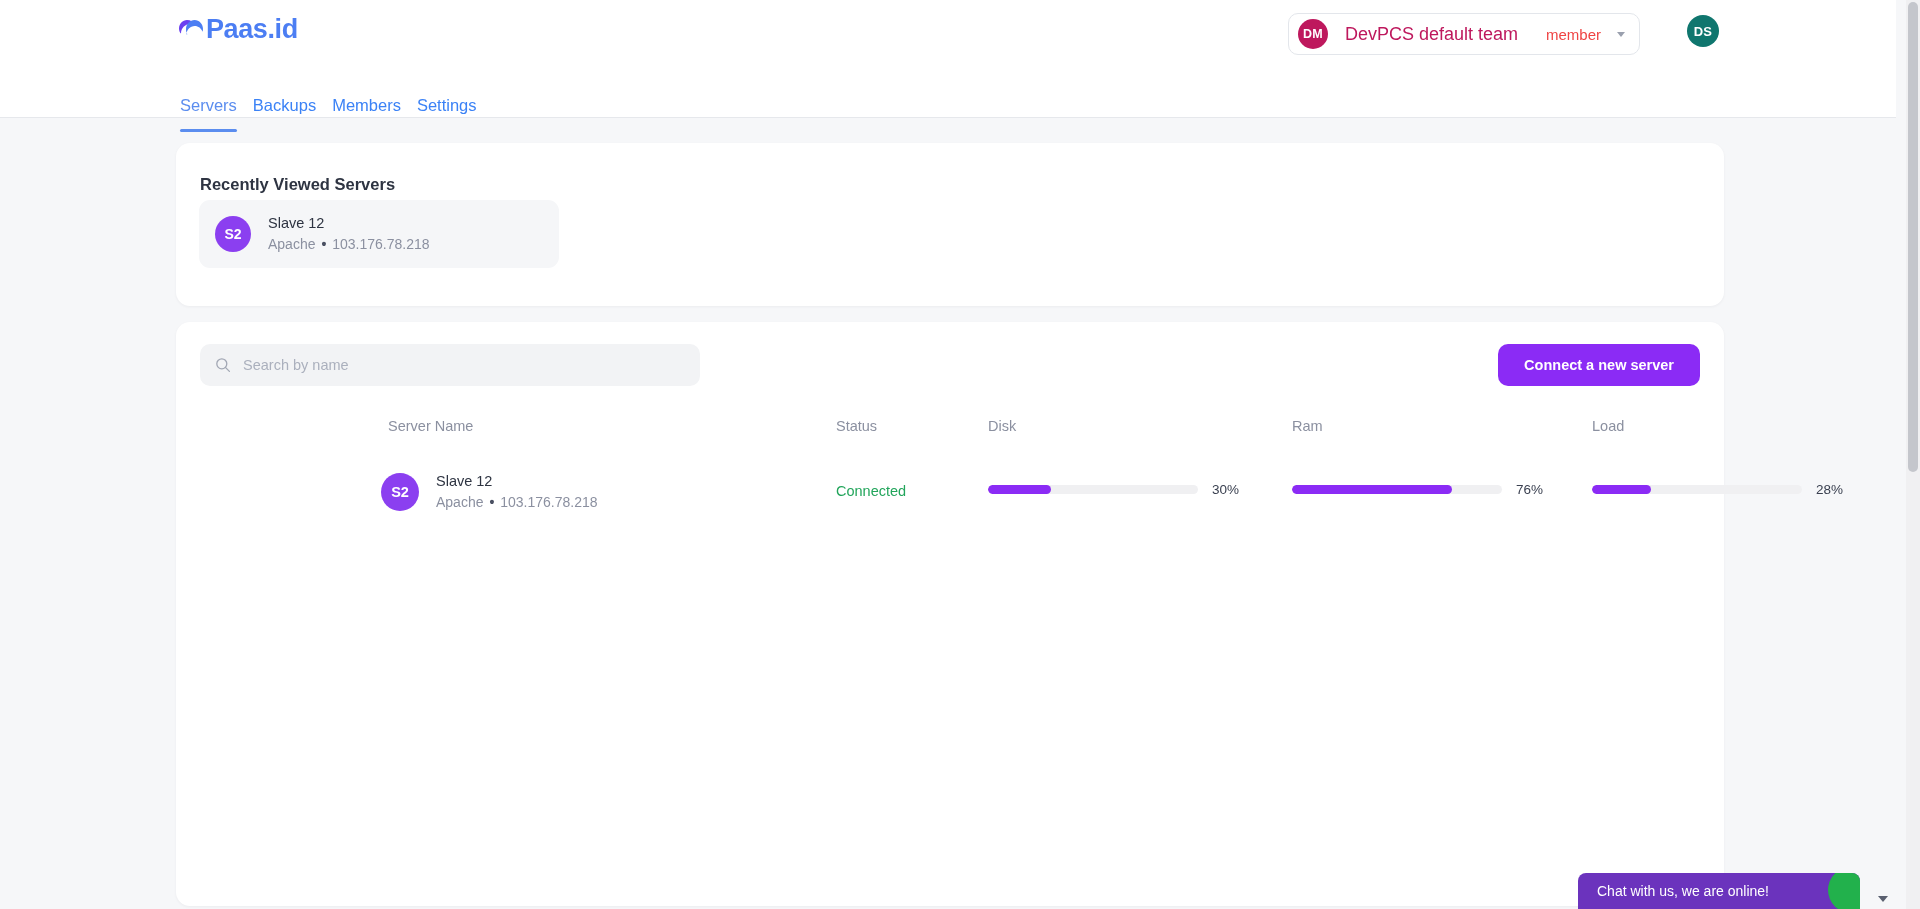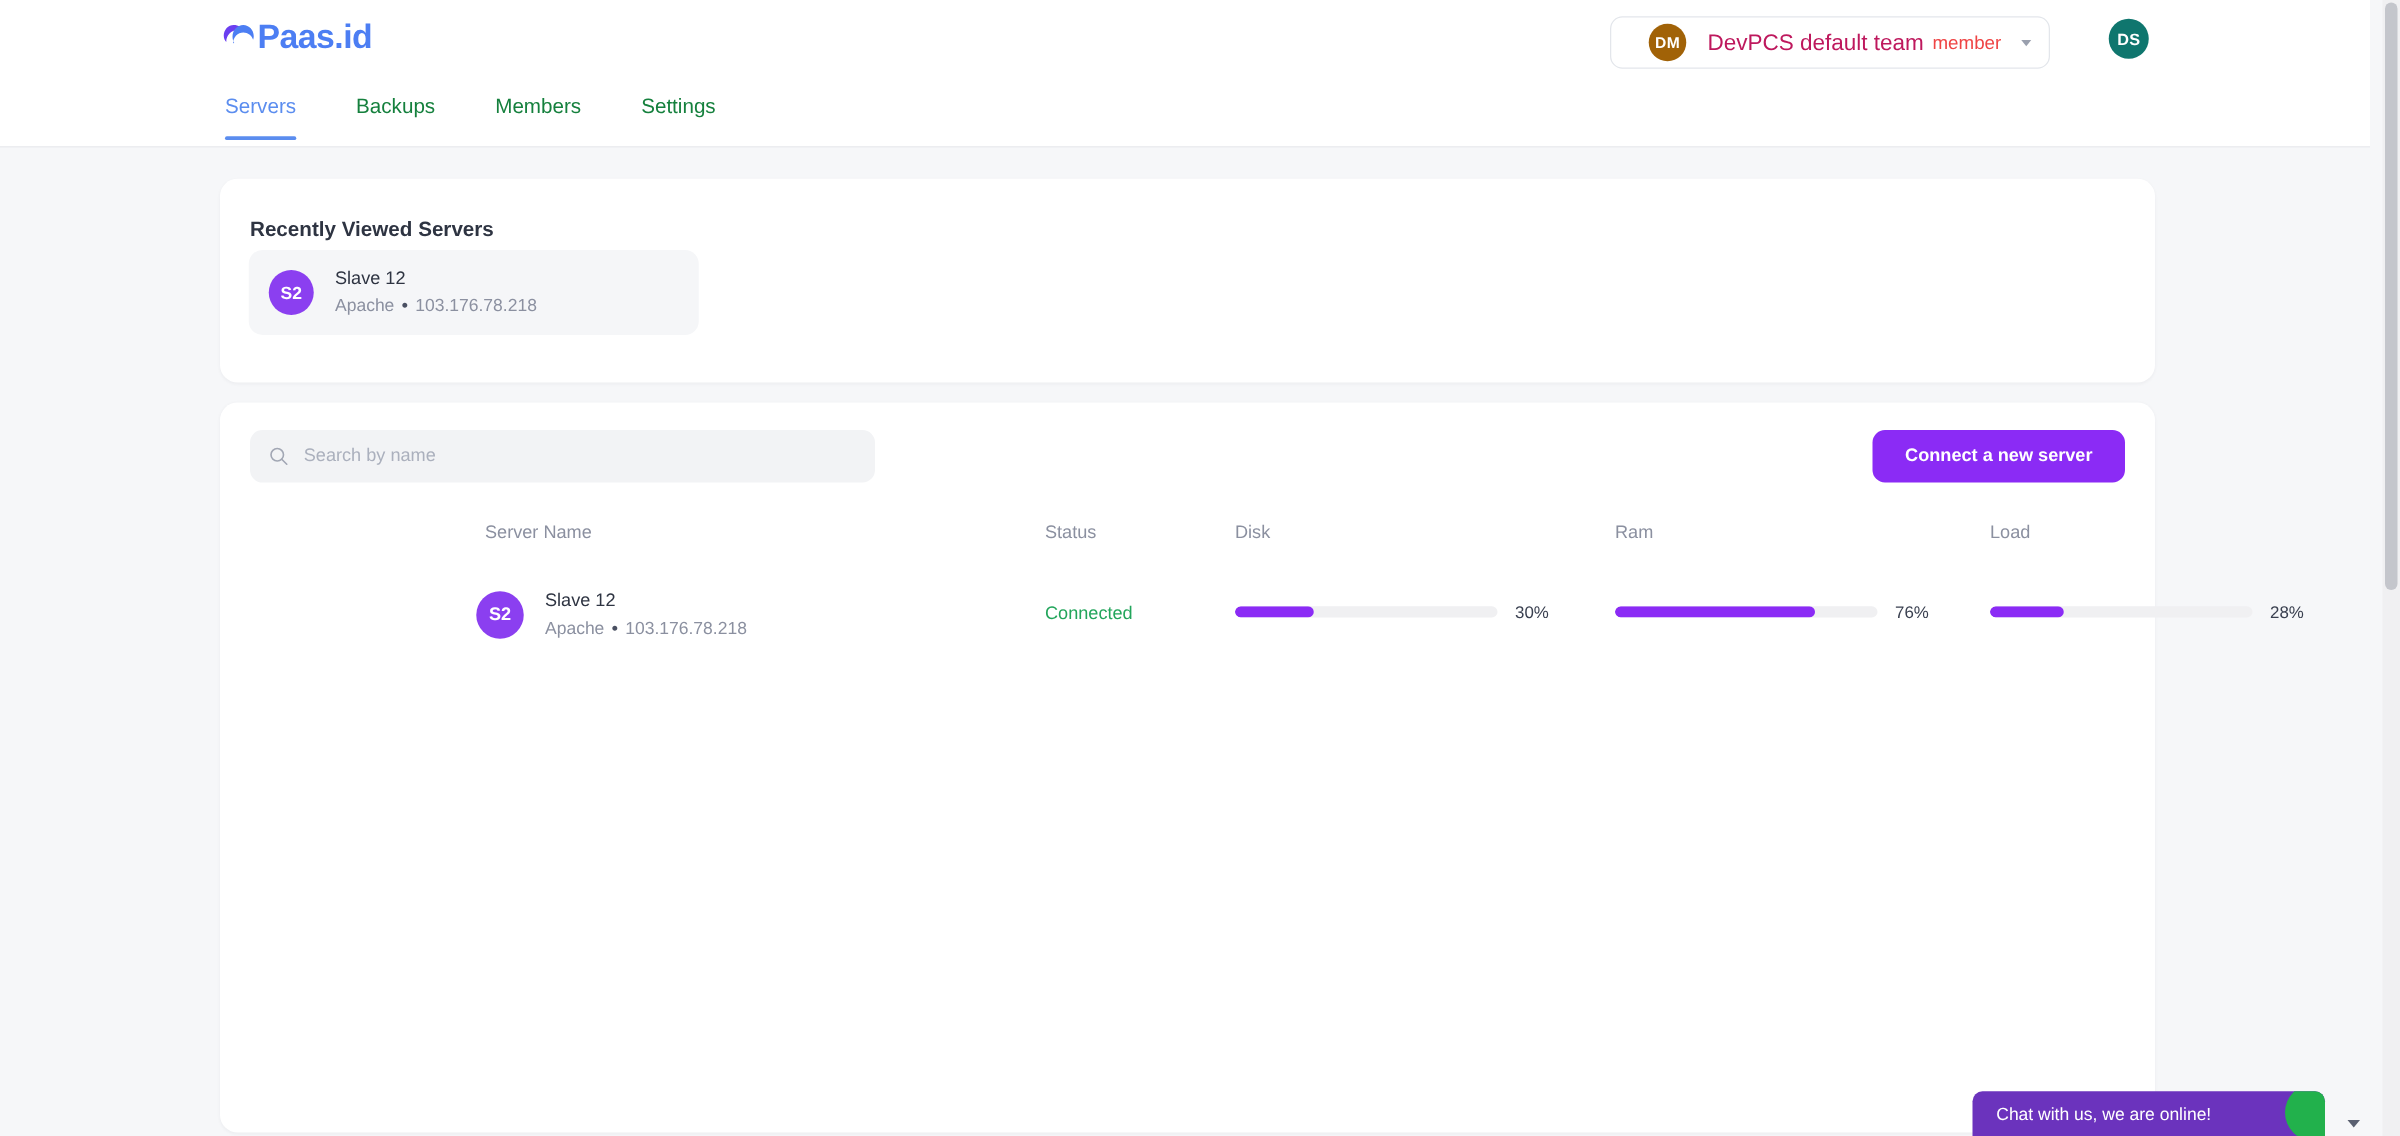--- a/index.html
+++ b/index.html
@@ -21,47 +21,47 @@
   .logo {
     position: absolute; left: 178px; top: 16px;
     display: flex; align-items: center; gap: 2px;
   }
   .logo-mark { width: 26px; height: 26px; display:block; }
   .logo-text {
     font-size: 27px; font-weight: 700; letter-spacing: -0.4px;
     color: #4c7ef3; line-height: 26px;
   }
   .nav {
-    position: absolute; left: 180px; top: 76px;
-    display: flex; gap: 48px; align-items: flex-end;
+    position: absolute; left: 180px; top: 96px;
+    display: flex; gap: 16px; align-items: flex-end;
   }
   .nav-item {
-    font-size: 16.5px; color: #15803d; padding-bottom: 17px;
+    font-size: 16.5px; color: #3b82f6; padding-bottom: 17px;
     cursor: pointer; position: relative; white-space: nowrap;
   }
   .nav-item.active { color: #5b8def; font-weight: 500; }
   .nav-item.active::after {
     content: ""; position: absolute; left: 0; right: 0; bottom: 0;
     height: 3px; background: #5b8def; border-radius: 2px;
   }
 
   
   .team-select {
     position: absolute; left: 1288px; top: 13px;
     width: 352px; height: 42px;
     border: 1px solid #e3e6eb; border-radius: 10px;
     background: #fff; display: flex; align-items: center;
     padding: 0 14px 0 9px; cursor: pointer;
   }
   .team-avatar {
     width: 30px; height: 30px; border-radius: 50%;
-    background: #a16207; color: #fff;
+    background: #be185d; color: #fff;
     font-size: 12.5px; font-weight: 700;
     display: flex; align-items: center; justify-content: center;
-    letter-spacing: 0.2px; flex: 0 0 auto; margin-left: 21px;
+    letter-spacing: 0.2px; flex: 0 0 auto;
   }
   .team-name {
     margin-left: 17px; font-size: 18px; color: #be185d; flex: 1 1 auto;
     white-space: nowrap;
   }
   .team-role { font-size: 15px; color: #ef4444; margin-right: 16px; }
   .chev { width: 0; height: 0;
     border-left: 4.5px solid transparent; border-right: 4.5px solid transparent;
     border-top: 5px solid #9aa0ae; }
 

